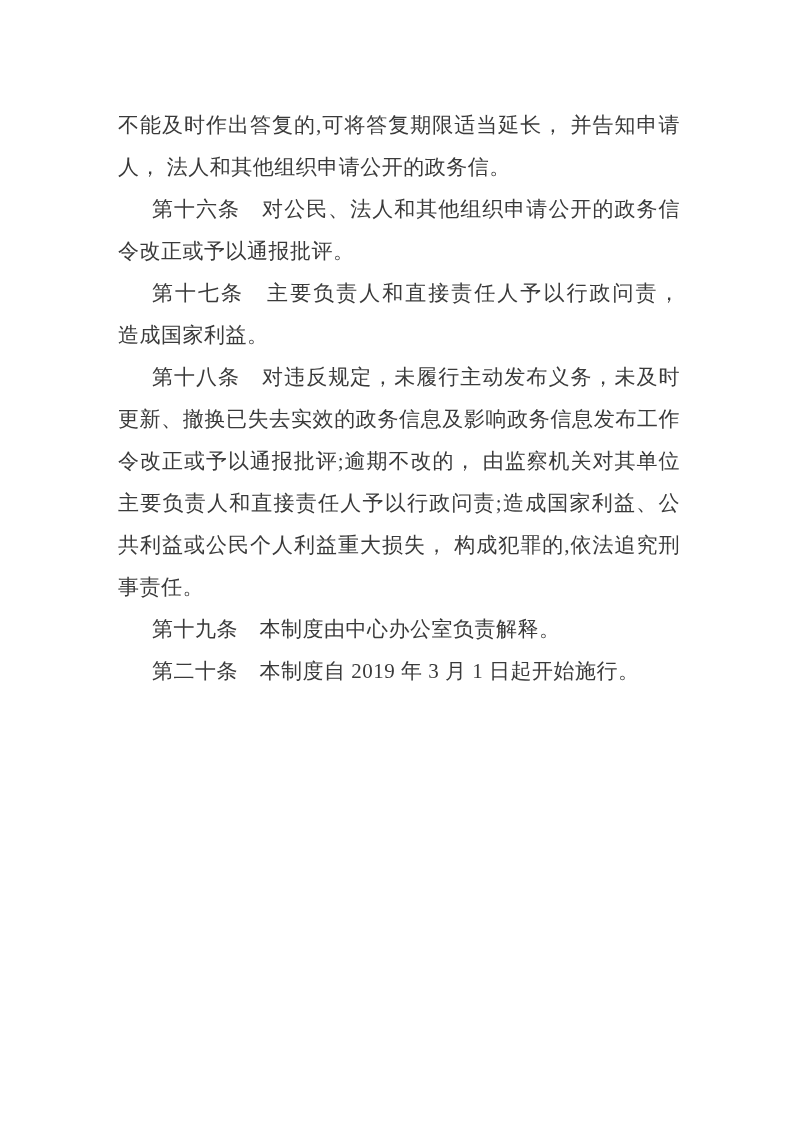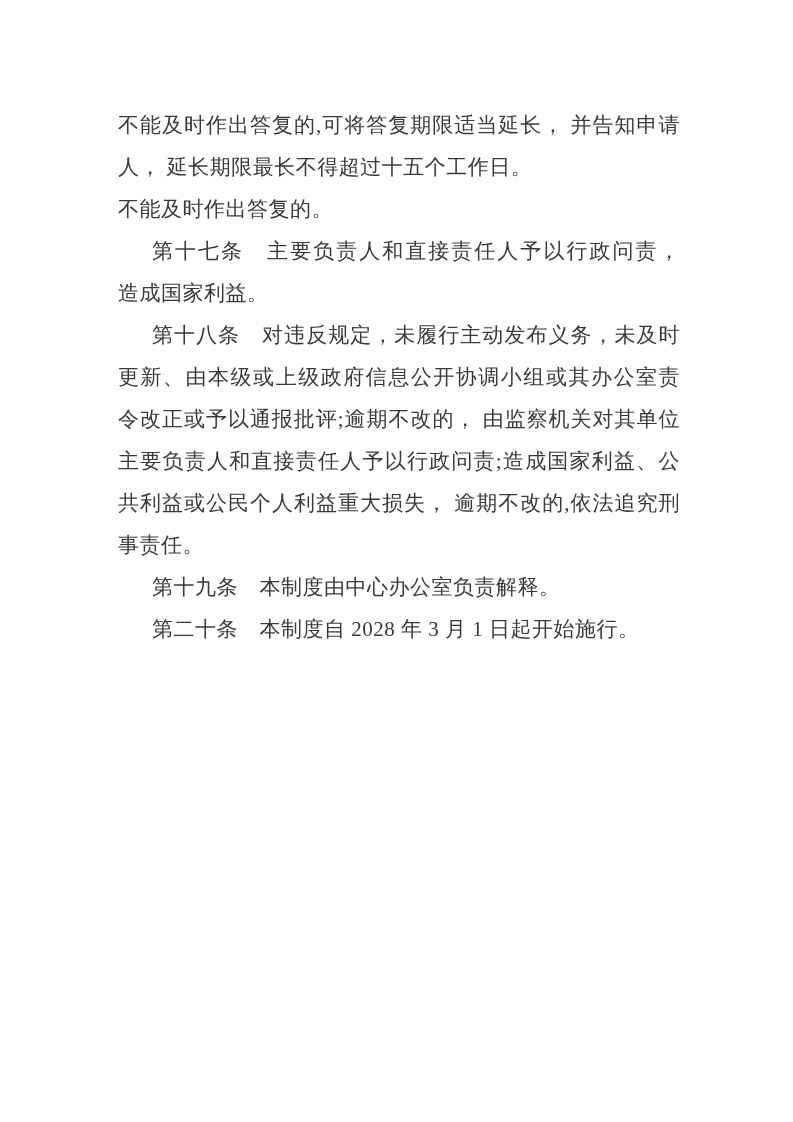--- a/index.html
+++ b/index.html
@@ -43,26 +43,27 @@
     padding-left: 34px;
     width: 528px;
   }
 </style>
 </head>
 <body>
 
 <div class="page" style="--page-bg: #ffffff; --text-color: #3a3a3a;">
   <div class="doc-body">
       <div class="text-line fill">不能及时作出答复的,可将答复期限适当延长， 并告知申请</div>
-      <div class="text-line">人， 延长期限最长不得超过十五个工作日。</div>
-      <div class="text-line">不能及时作出答复的。</div>
+      <div class="text-line">人， 法人和其他组织申请公开的政务信。</div>
+      <div class="text-line indent fill">第十六条　对公民、法人和其他组织申请公开的政务信</div>
+      <div class="text-line">令改正或予以通报批评。</div>
       <div class="text-line indent fill">第十七条　主要负责人和直接责任人予以行政问责，</div>
       <div class="text-line">造成国家利益。</div>
       <div class="text-line indent fill">第十八条　对违反规定，未履行主动发布义务，未及时</div>
-      <div class="text-line fill">更新、由本级或上级政府信息公开协调小组或其办公室责</div>
+      <div class="text-line fill">更新、撤换已失去实效的政务信息及影响政务信息发布工作</div>
       <div class="text-line fill">令改正或予以通报批评;逾期不改的， 由监察机关对其单位</div>
       <div class="text-line fill">主要负责人和直接责任人予以行政问责;造成国家利益、公</div>
-      <div class="text-line fill">共利益或公民个人利益重大损失， 逾期不改的,依法追究刑</div>
+      <div class="text-line fill">共利益或公民个人利益重大损失， 构成犯罪的,依法追究刑</div>
       <div class="text-line">事责任。</div>
       <div class="text-line indent">第十九条　本制度由中心办公室负责解释。</div>
-      <div class="text-line indent">第二十条　本制度自 2028 年 3 月 1 日起开始施行。</div>
+      <div class="text-line indent">第二十条　本制度自 2019 年 3 月 1 日起开始施行。</div>
     </div>
 </div>
 
 </body></html>

